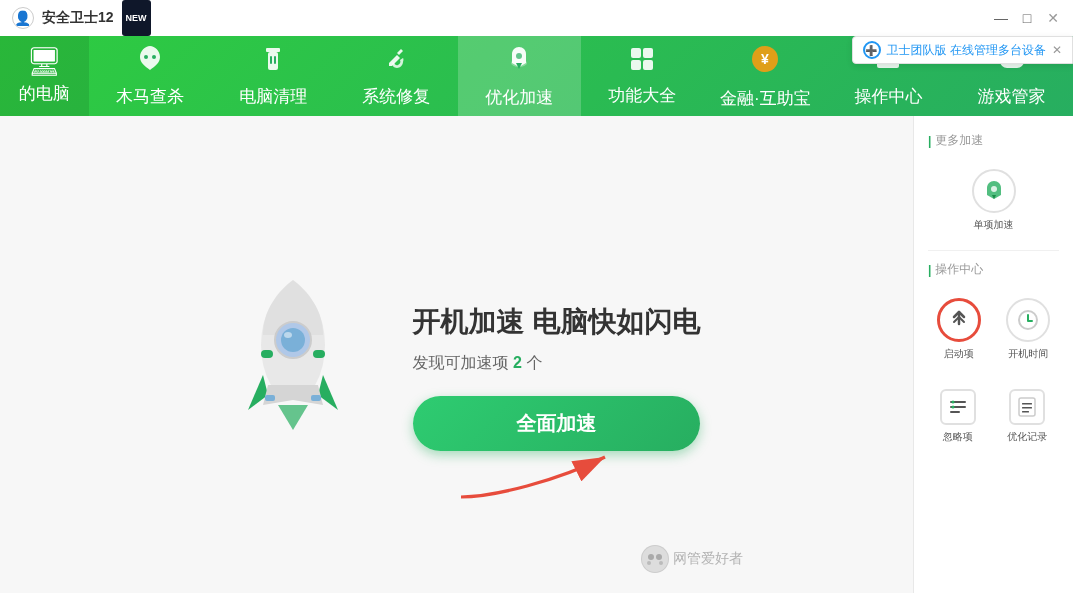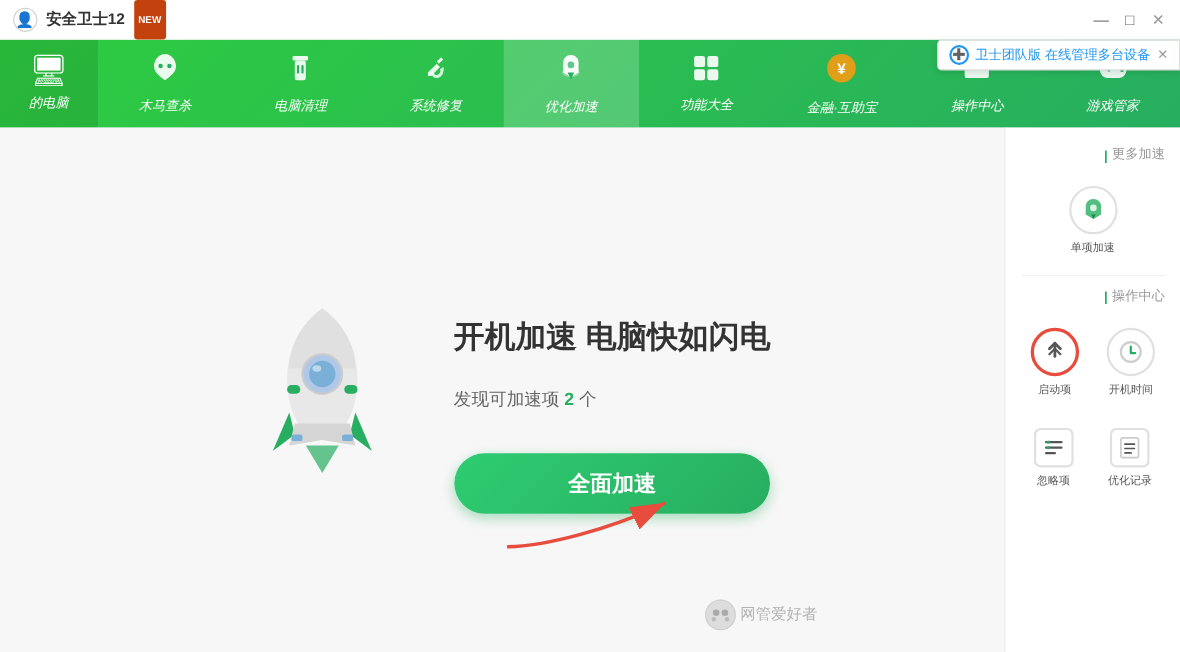--- a/index.html
+++ b/index.html
@@ -28,21 +28,21 @@
       display: flex;
       align-items: center;
       gap: 8px;
     }
     .app-title {
       font-size: 14px;
       font-weight: bold;
       color: #333;
     }
     .new-badge {
-      background: #c2410c;
+      background: #0f172a;
       color: #fff;
       font-size: 9px;
       padding: 13px 4px;
       border-radius: 3px;
       font-weight: bold;
     }
     .title-bar-right {
       display: flex;
       align-items: center;
       gap: 10px;
@@ -117,23 +117,22 @@
     .nav-item.active { background: rgba(255,255,255,0.2); }
     .nav-item-first {
       flex: 0.7;
       background: rgba(0,0,0,0.1);
     }
     .nav-icon {
       font-size: 28px;
       line-height: 1;
     }
     .nav-label {
-      font-size: 12px;
+      font-size: 17px;
       white-space: nowrap;
-      font-style: italic;
     }
 
     
     .main-content {
       display: flex;
       height: calc(593px - 36px - 80px);
     }
 
     
     .center-area {
@@ -162,21 +161,21 @@
     }
     .rocket-svg {
       width: 100%;
       height: 100%;
     }
 
     
     .text-content {
       display: flex;
       flex-direction: column;
-      gap: 28px;
+      gap: 12px;
       margin-top: 44px;
     }
     .main-title {
       font-size: 28px;
       font-weight: bold;
       color: #333;
     }
     .sub-title {
       font-size: 16px;
       color: #666;
@@ -207,21 +206,20 @@
       display: flex;
       flex-direction: column;
     }
     .sidebar-section-title {
       font-size: 12px;
       color: #999;
       padding: 6px 14px;
       display: flex;
       align-items: center;
       gap: 4px;
-      justify-content: flex-end;
     }
     .sidebar-section-title::before {
       content: '|';
       color: #27ae60;
       font-weight: bold;
     }
     .sidebar-items-row {
       display: flex;
       justify-content: space-around;
       padding: 8px 10px;

